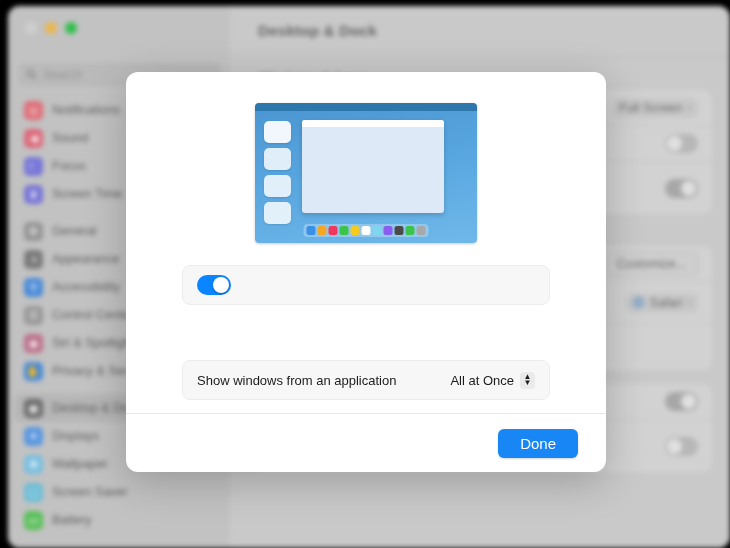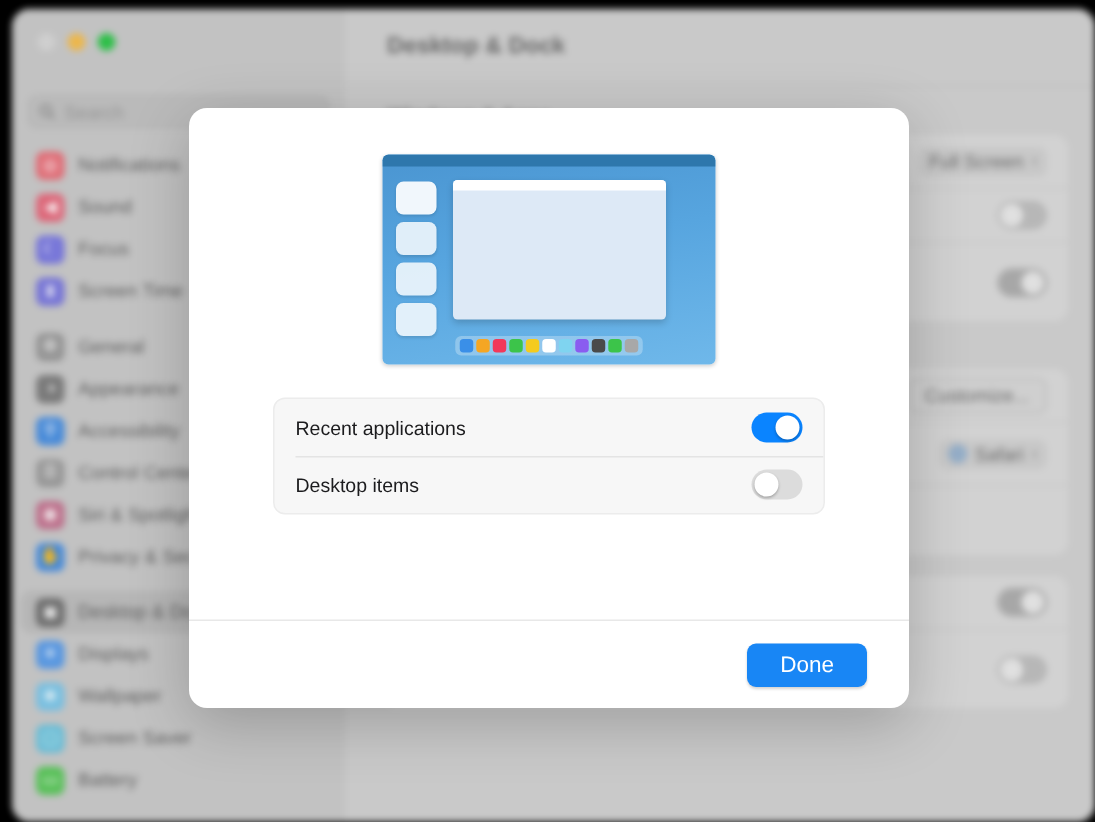--- a/index.html
+++ b/index.html
@@ -530,32 +530,37 @@
             <div class="dock-ico" style="background: rgb(138, 92, 240);"></div>
             <div class="dock-ico" style="background: rgb(74, 74, 74);"></div>
             <div class="dock-ico" style="background: rgb(60, 196, 74);"></div>
             <div class="dock-ico" style="background: rgb(168, 168, 168);"></div>
           </div>
       </div>
     </div>
 
     <div class="m-card" style="position:absolute; left:28px; right:28px; top:193px;">
       <div class="m-row">
-        <span class="m-label">Recent applications</span>
         <span class="toggle on">
             <span class="knob"></span>
           </span>
       </div>
+    </div>
+
+    <div class="m-card" style="position:absolute; left:28px; right:28px; top:288px;">
       <div class="m-row">
-        <span class="m-label">Desktop items</span>
-        <span class="toggle">
-            <span class="knob"></span>
+        <span class="m-label">Show windows from an application</span>
+        <span class="m-popup">
+          <span>All at Once</span>
+          <span class="m-chev">
+            <span>▲</span>
+              <span>▼</span>
           </span>
+        </span>
       </div>
     </div>
-
 
     <div class="m-footer">
       <button class="done-btn">Done</button>
     </div>
   </div>
 
 </div>
 
 </body></html>

